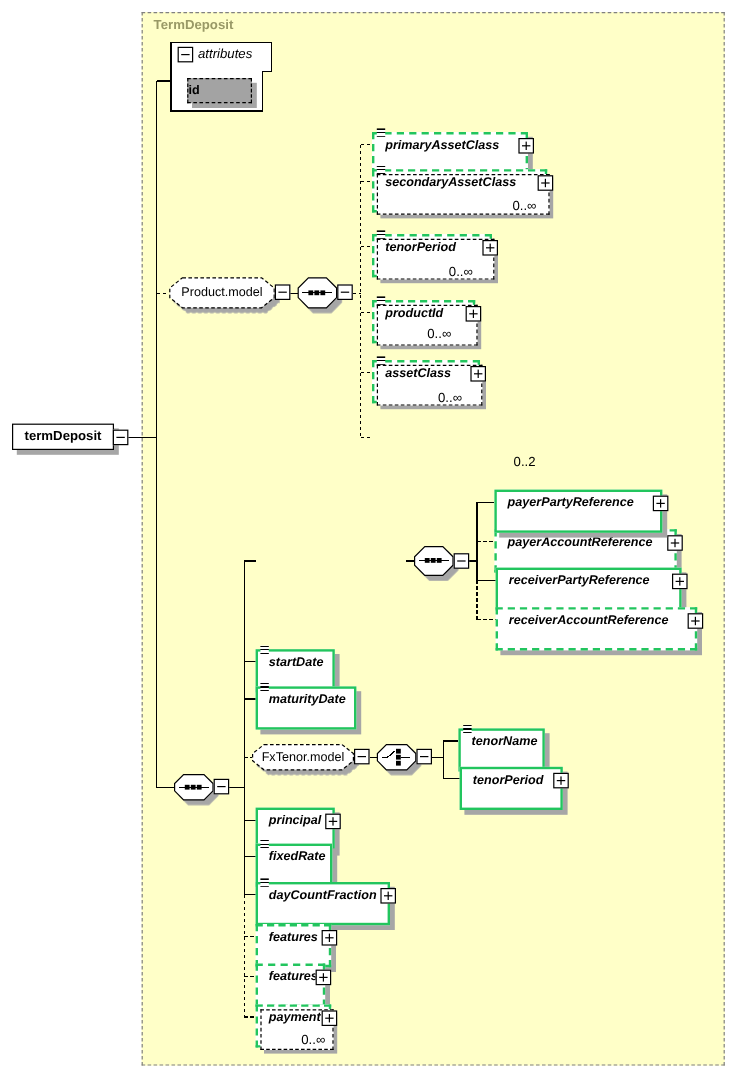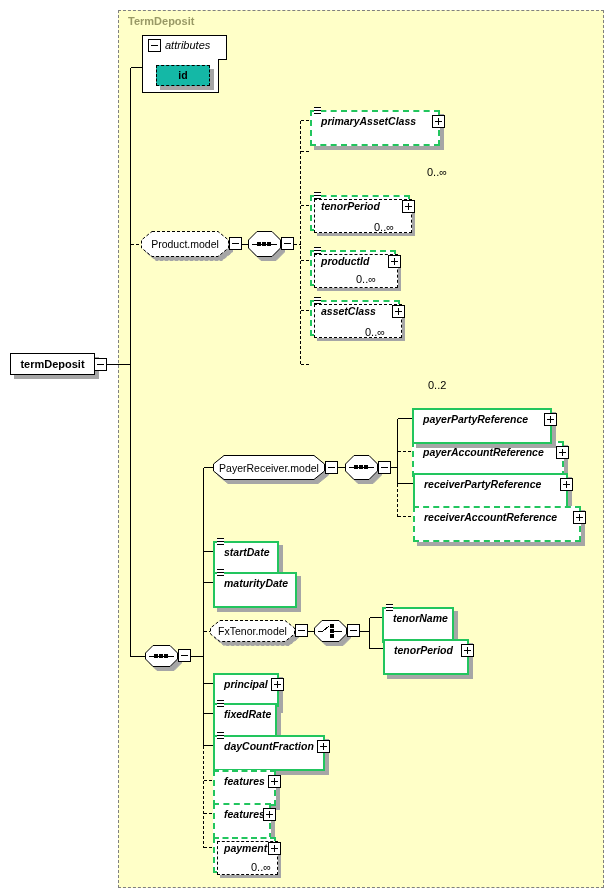--- a/index.html
+++ b/index.html
@@ -46,22 +46,22 @@
   .oct svg rect{fill:#000;}
   .oct .lbl{position:absolute;left:0;right:0;top:50%;transform:translateY(-50%);
     text-align:center;white-space:nowrap;}
 
   
   .attr-wrap{position:absolute;left:142px;top:35px;width:86px;height:59px;z-index:2;}
   .attr-wrap svg{display:block;overflow:visible;}
   .attr-wrap svg path{fill:#fff;stroke:#000;stroke-width:1;shape-rendering:crispEdges;}
   .attr-header{position:absolute;left:23px;top:4px;font-size:11px;font-style:italic;text-align:right;}
   .attr-id{position:absolute;left:14px;top:30px;width:54px;height:21px;box-sizing:border-box;
-    background:#14b8a6;border:1px dashed #000;box-shadow:4px 4px 0 var(--shadow,#A6A6A6);
-    font-size:10.5px;font-weight:bold;line-height:19px;text-align:center;}
+    background:#a3a3a3;border:1px dashed #000;box-shadow:4px 4px 0 var(--shadow,#A6A6A6);
+    font-size:10.5px;font-weight:bold;line-height:19px;text-align:left;}
 
   
   .root-el{position:absolute;left:10px;top:353px;width:85px;height:22px;box-sizing:border-box;
     z-index:2;background:#fff;border:1px solid #000;box-shadow:4px 4px 0 var(--shadow,#A6A6A6);
     font-size:11px;font-weight:bold;line-height:20px;text-align:center;white-space:nowrap;}
 
   .occ{position:absolute;z-index:2;font-size:11px;}
 </style>
 </head>
 <body>
@@ -129,20 +129,25 @@
     </svg>
     <span class="pm" style="right:-13px;top:6px"></span>
   </div>
 
   <div class="ebox dashed" style="left:310px;top:110px;width:130px">
     <span class="tl"></span>
     <span class="txt">primaryAssetClass</span>
     <span class="pm plus" style="right:-7px;top:3px"></span>
   </div>
 
+  <div class="ebox dashed multi" style="left:310px;top:141px;width:146px">
+    <span class="tl"></span>
+    <span class="txt">secondaryAssetClass</span>
+    <span class="pm plus" style="right:-7px;top:3px"></span>
+  </div>
   <span class="occ" style="left:427px;top:166px">0..∞</span>
 
   <div class="ebox dashed multi" style="left:310px;top:195px;width:100px">
     <span class="tl"></span>
     <span class="txt">tenorPeriod</span>
     <span class="pm plus" style="right:-7px;top:3px"></span>
   </div>
   <span class="occ" style="left:374px;top:221px">0..∞</span>
 
   <div class="ebox dashed multi" style="left:310px;top:250px;width:86px">
@@ -165,27 +170,20 @@
     <svg width="33" height="22">
       <polygon points="8,0.5 25,0.5 32.5,8 32.5,14 25,21.5 8,21.5 0.5,14 0.5,8"></polygon>
       <line x1="4" y1="11" x2="29" y2="11"></line>
       <rect x="9" y="9" width="4" height="4"></rect>
         <rect x="14" y="9" width="4" height="4"></rect>
         <rect x="19" y="9" width="4" height="4"></rect>
     </svg>
     <span class="pm" style="right:-13px;top:4px"></span>
   </div>
 
-  <div class="oct" style="left:213px;top:455px;width:112px;height:25px">
-    <svg width="112" height="25">
-        <polygon points="11,0.5 101,0.5 111.5,9 111.5,16 101,24.5 11,24.5 0.5,16 0.5,9"></polygon>
-      </svg>
-    <span class="lbl">PayerReceiver.model</span>
-    <span class="pm" style="right:-13px;top:6px"></span>
-  </div>
   <div class="oct" style="left:345px;top:455px;width:33px;height:25px">
     <svg width="33" height="25">
       <polygon points="9,0.5 24,0.5 32.5,9 32.5,16 24,24.5 9,24.5 0.5,16 0.5,9"></polygon>
       <line x1="4" y1="12" x2="29" y2="12"></line>
       <rect x="9" y="10" width="4" height="4"></rect>
         <rect x="14" y="10" width="4" height="4"></rect>
         <rect x="19" y="10" width="4" height="4"></rect>
     </svg>
     <span class="pm" style="right:-13px;top:6px"></span>
   </div>

